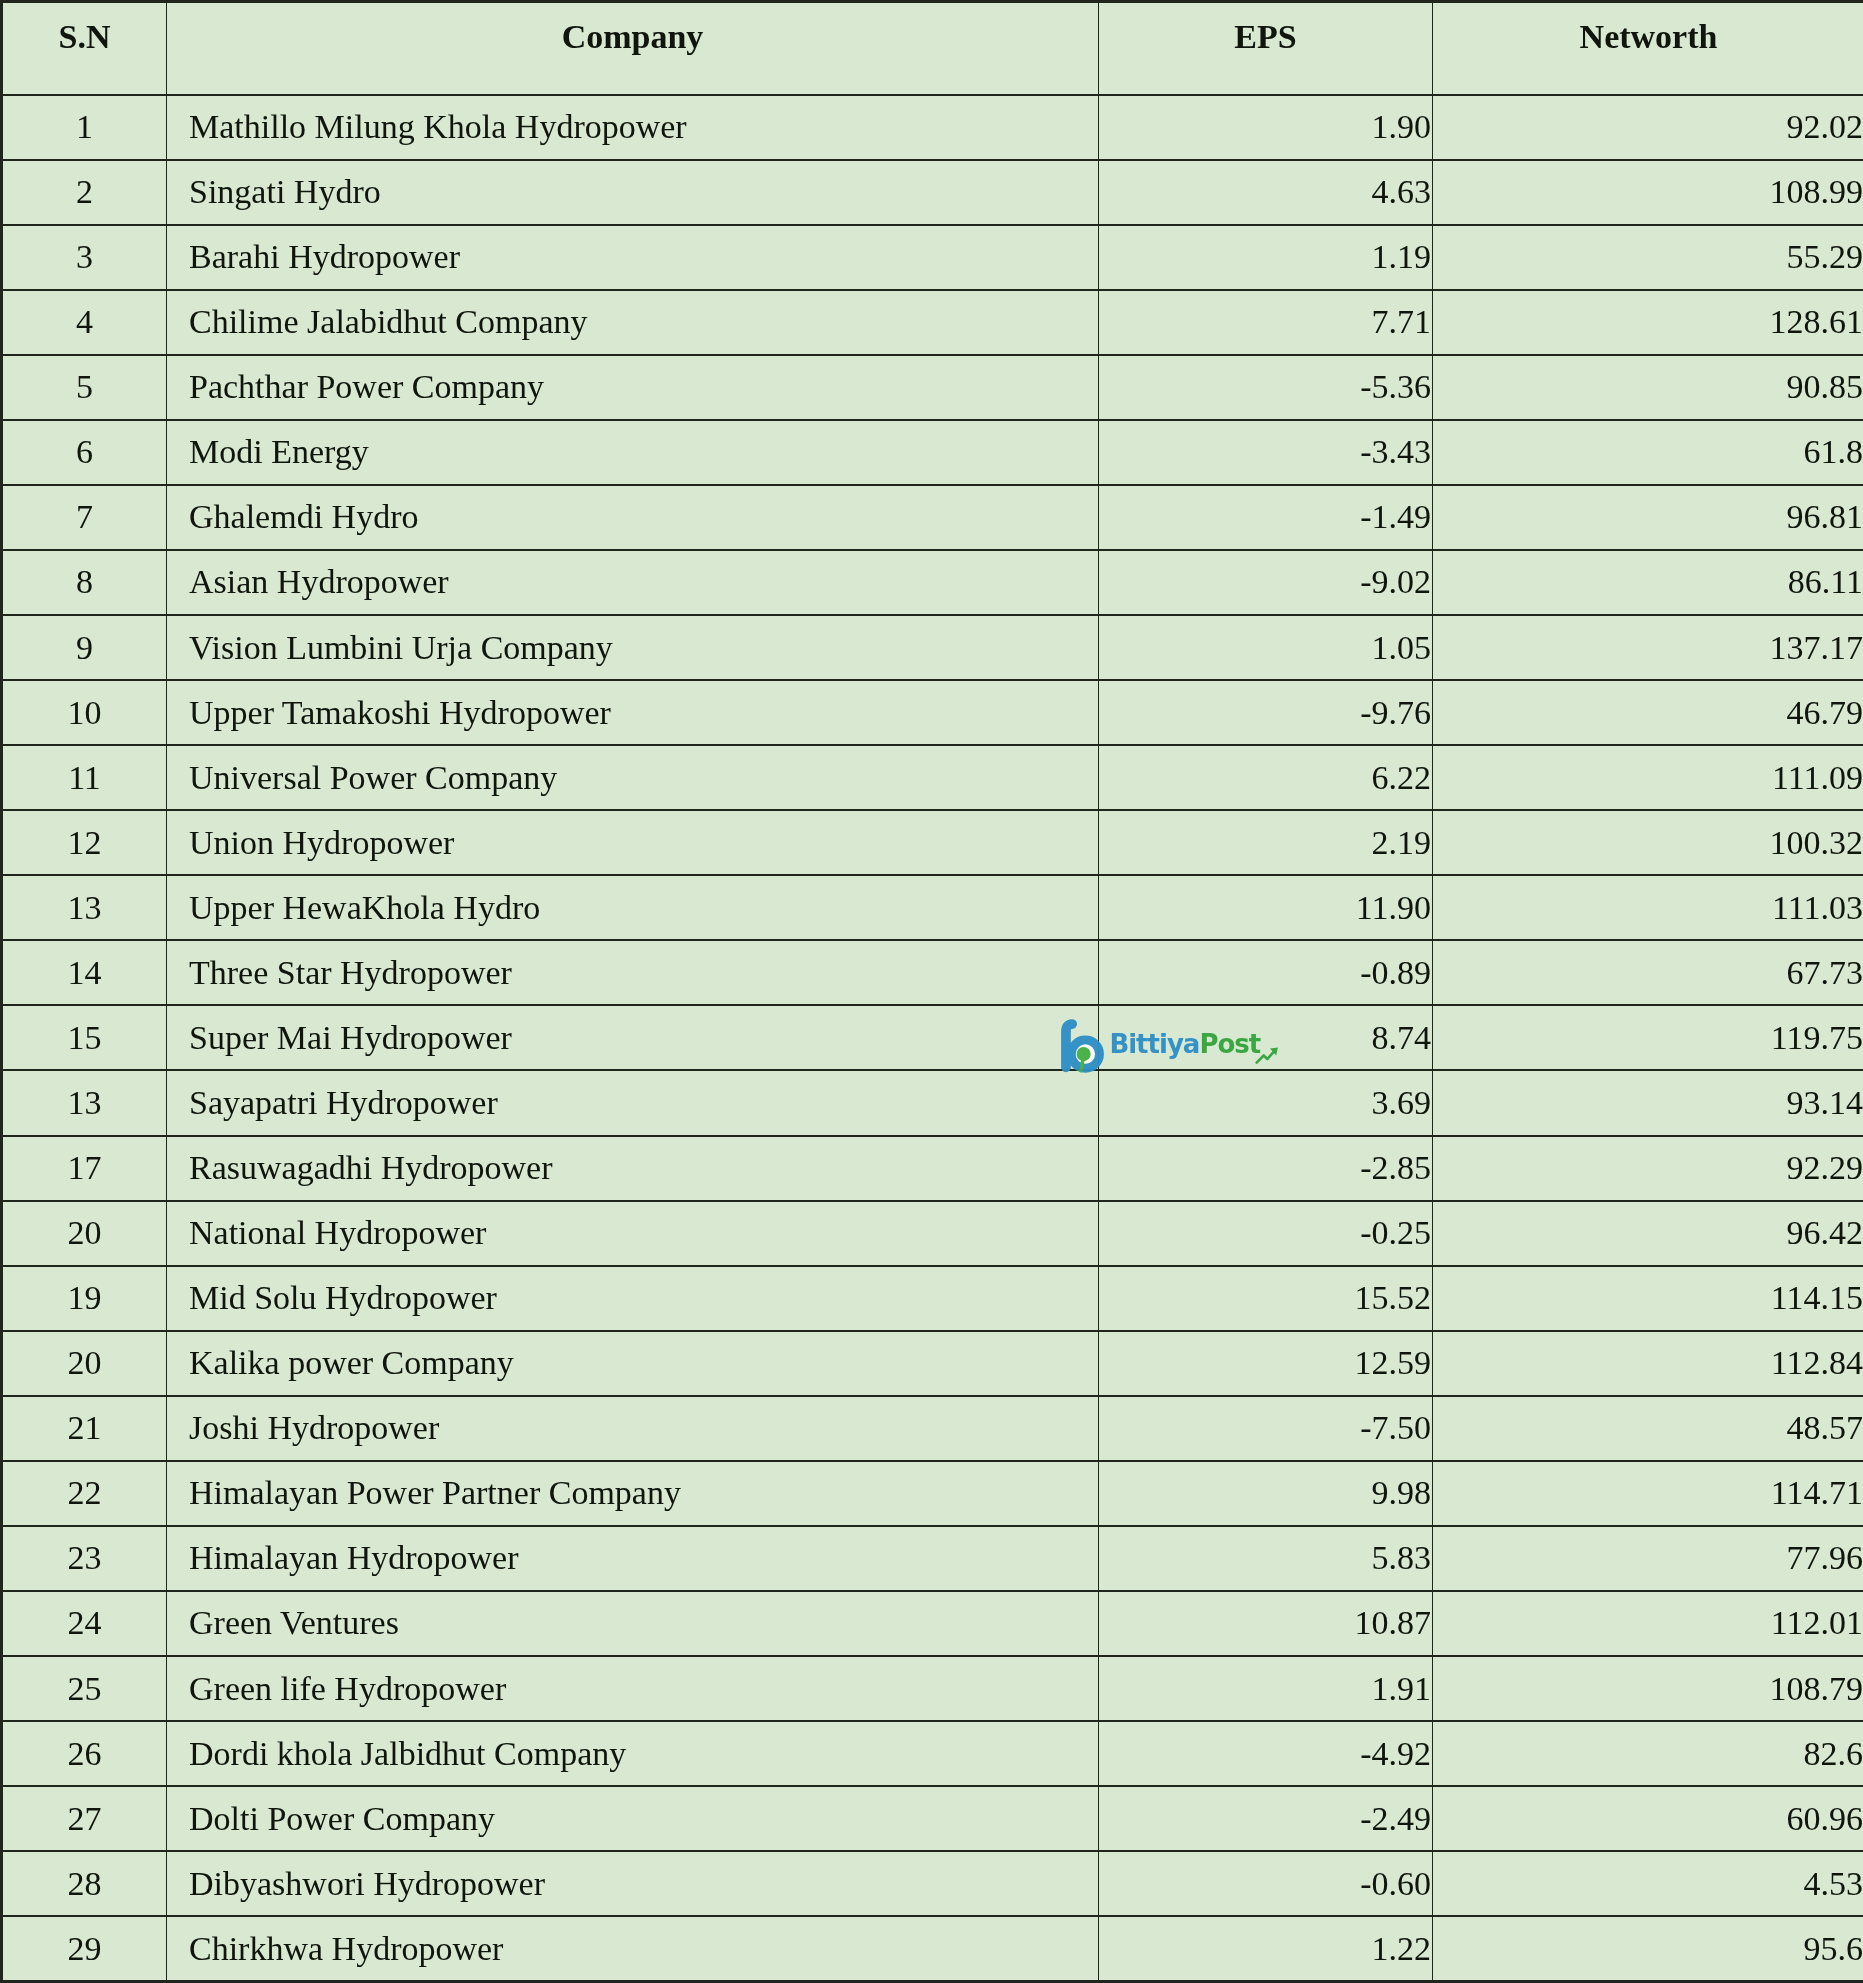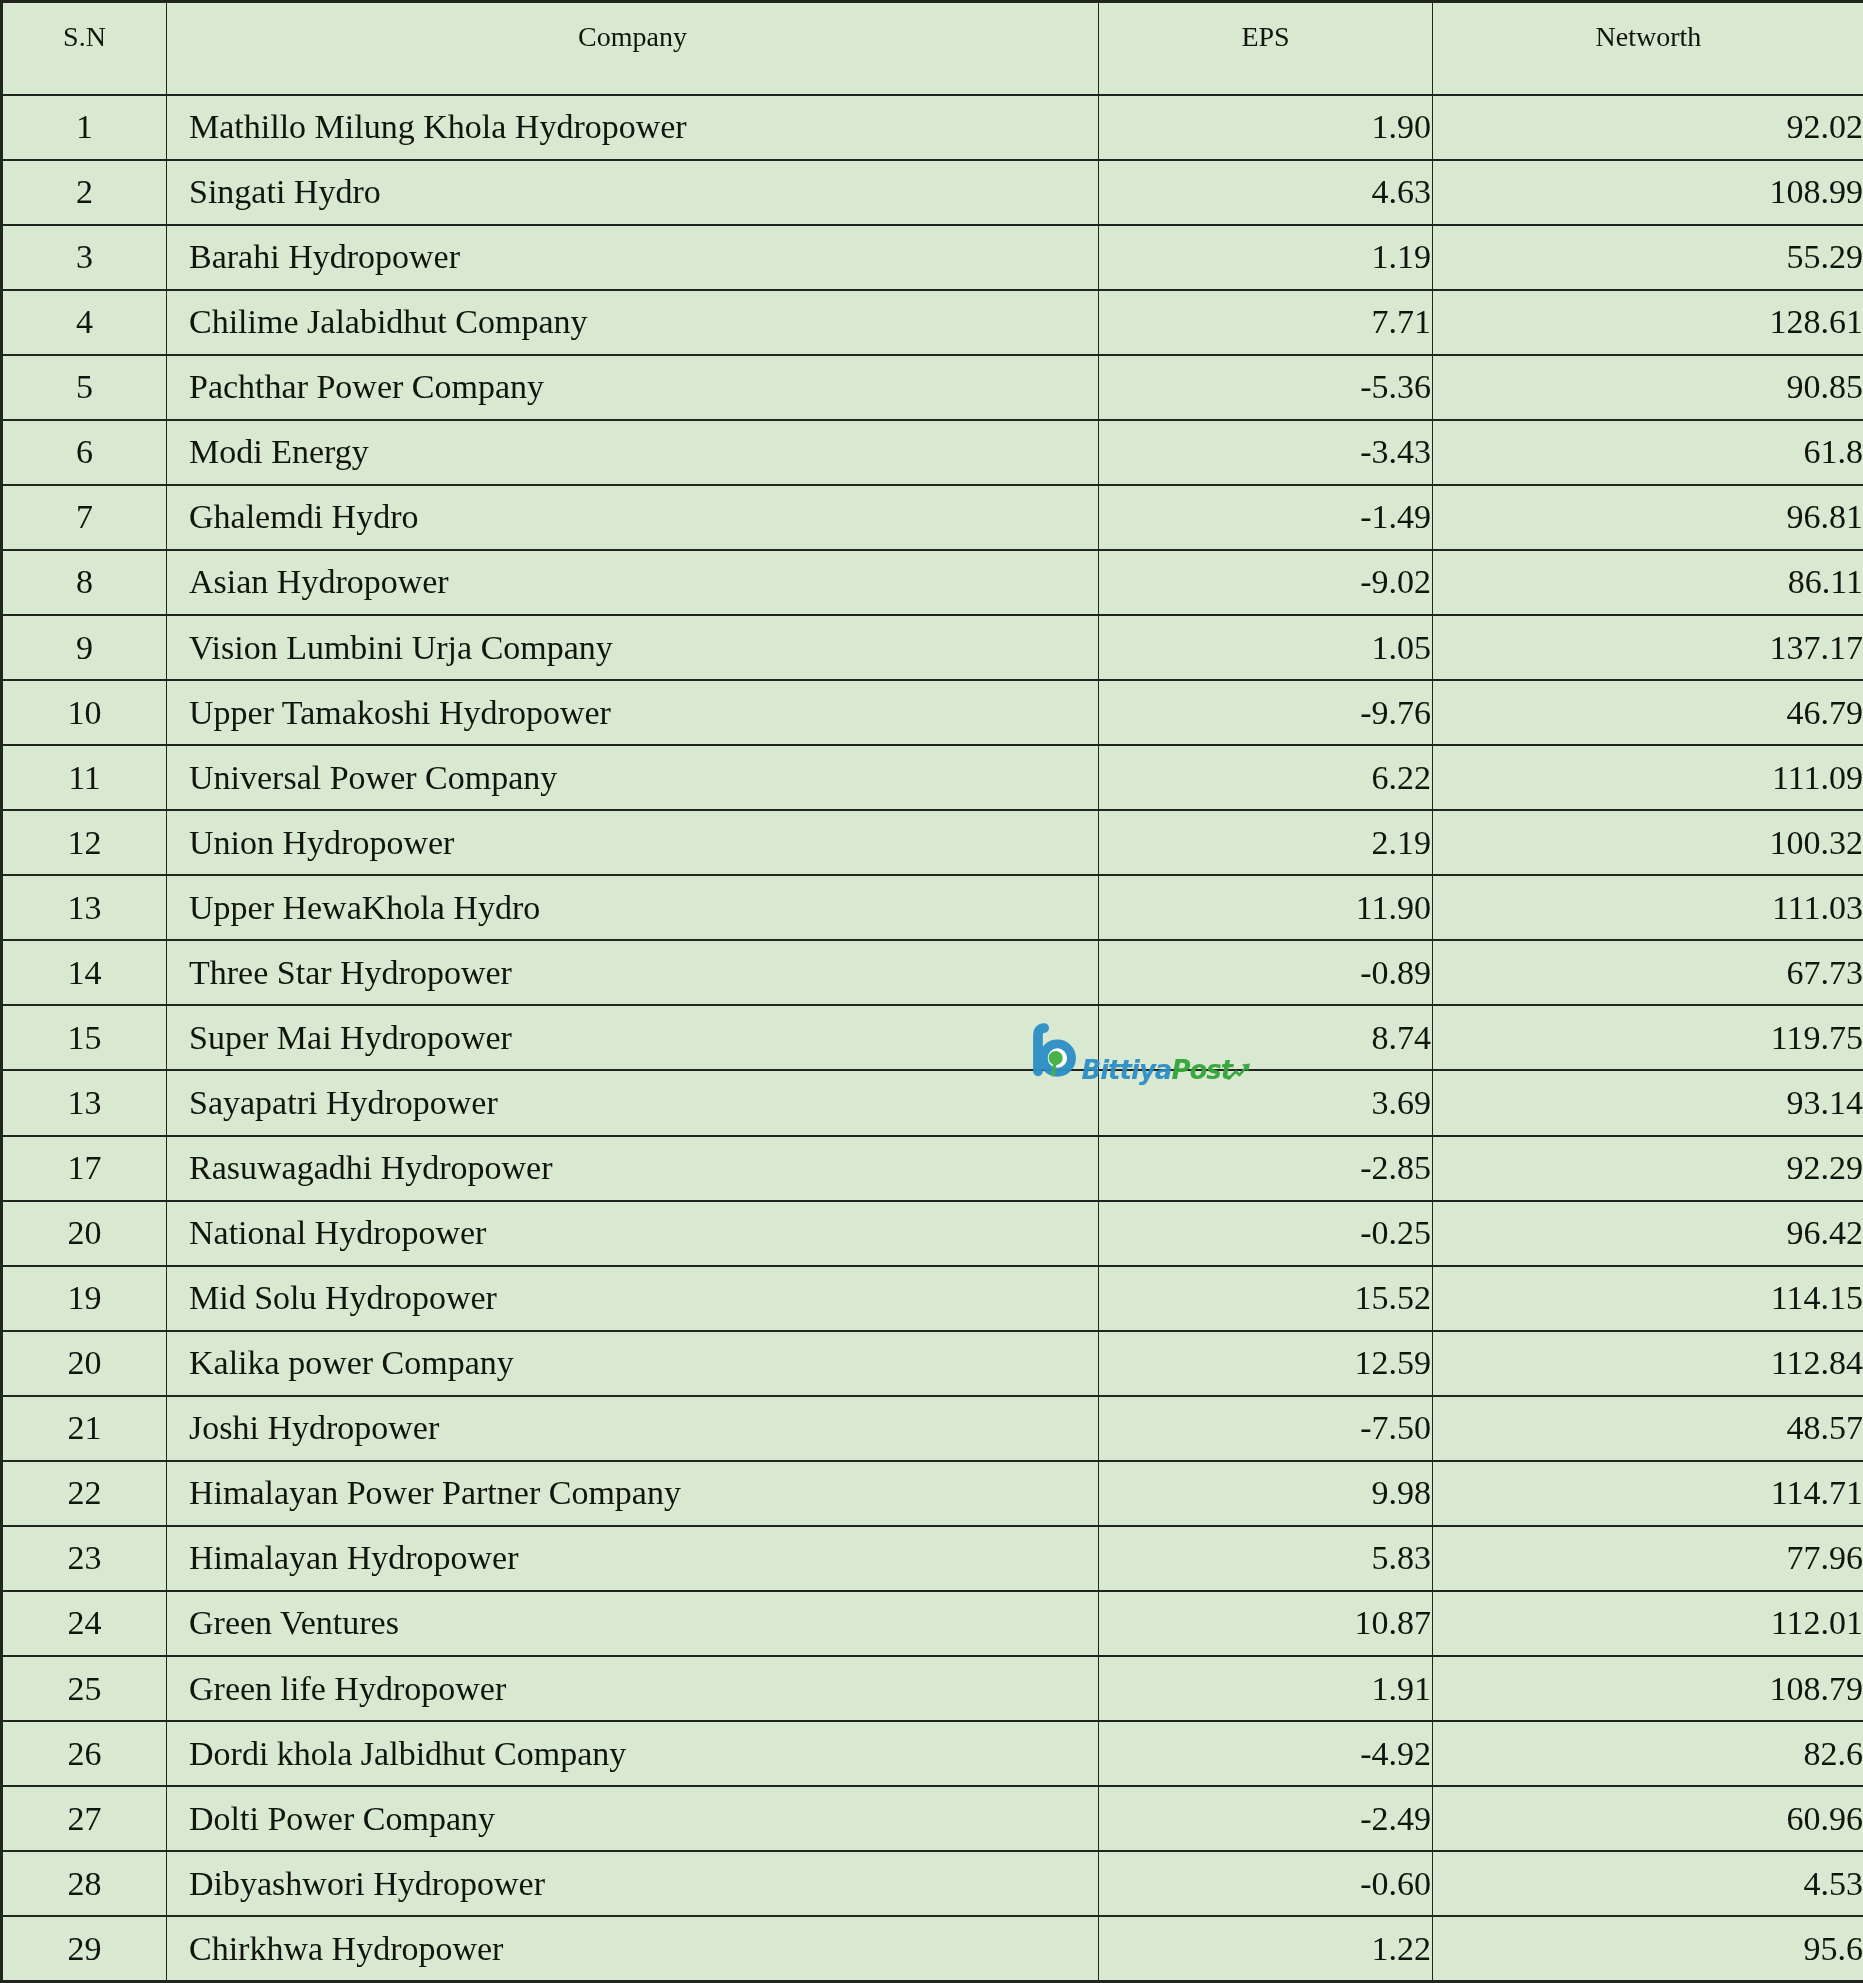--- a/index.html
+++ b/index.html
@@ -33,40 +33,39 @@
   th,td{
     border:1.9px solid var(--border);
     border-top-width:2.9px;
     border-bottom-width:2.9px;
     vertical-align:middle;
     overflow:hidden;
     white-space:nowrap;
   }
   thead tr{height:93px;}
   thead th{
-    font-size:28px;
-    font-weight:normal;
+    font-size:34px;
+    font-weight:bold;
     text-align:center;
     padding:0 3.9px 23px 3.9px;
   }
   tbody tr{height:65px;}
   td{font-size:34px;line-height:1;}
   td.sn{text-align:center;}
   td.company{text-align:left;padding-left:22px;}
   td.num{text-align:right;}
 
   
   .watermark{
     position:absolute;
-    left:1030px;top:1015px;
+    left:1058px;top:1015px;
     width:223px;height:68px;
-    display:flex;align-items:flex-end;
+    display:flex;align-items:flex-start;
     pointer-events:none;
     opacity:0.96;
-    font-style:italic;
   }
   .brand-text{
     font-family:"DejaVu Sans","Liberation Sans",sans-serif;
     font-weight:bold;
     font-size:26px;
     letter-spacing:-1px;
     line-height:1;
     margin-left:1.9px;
     margin-top:15.5px;
     white-space:nowrap;

